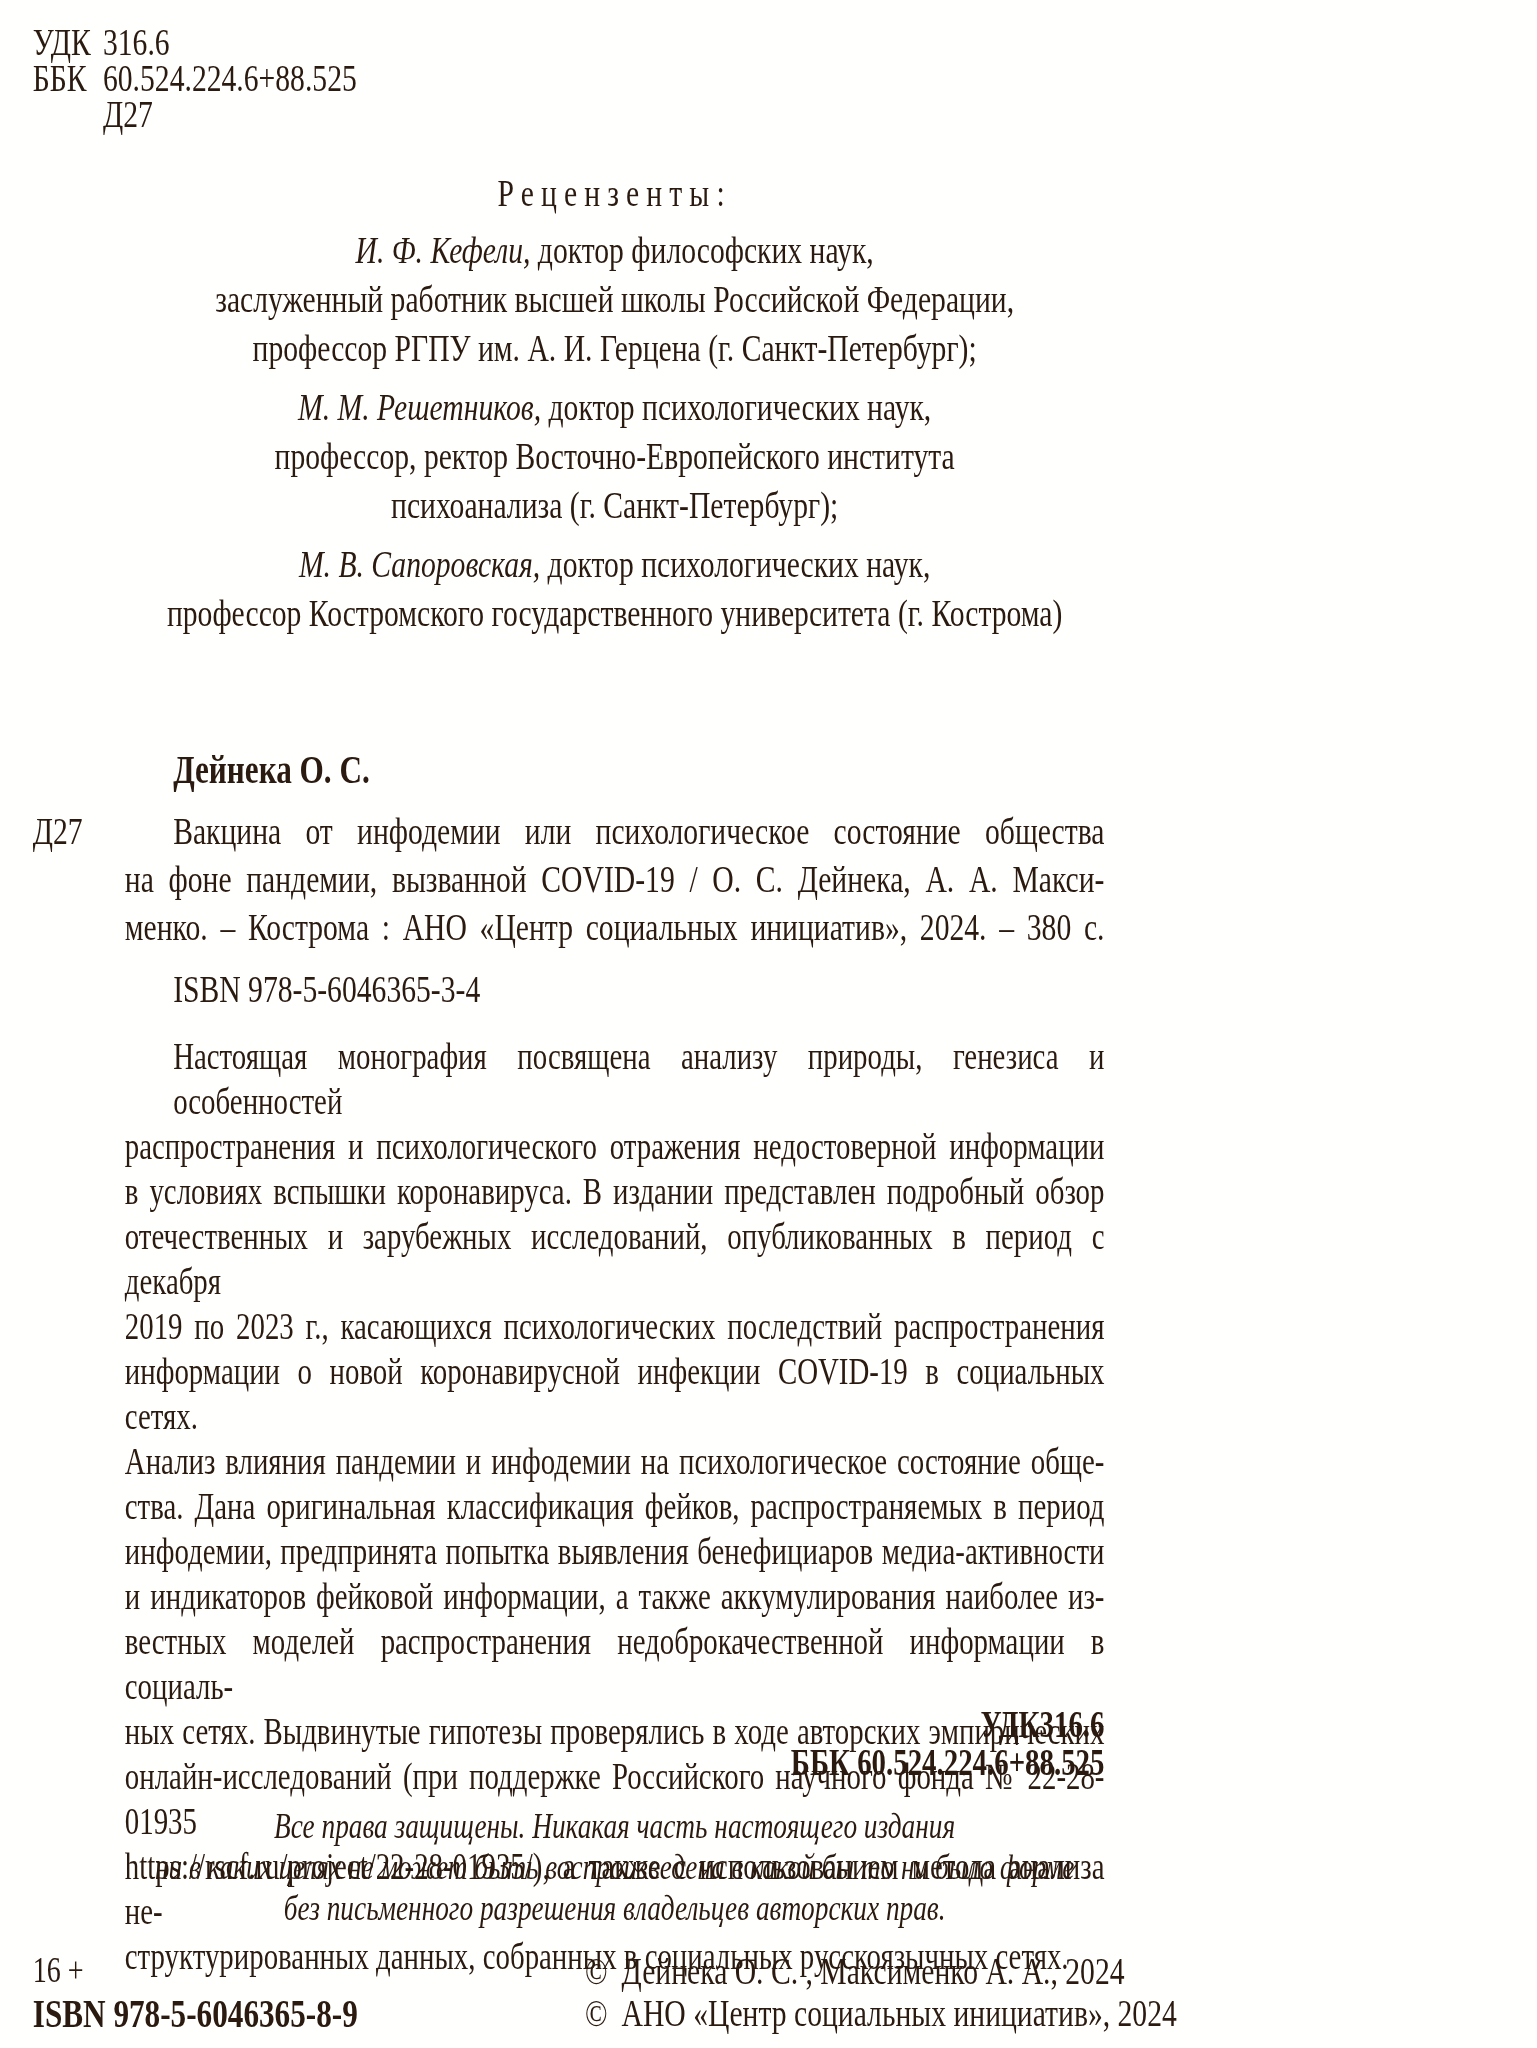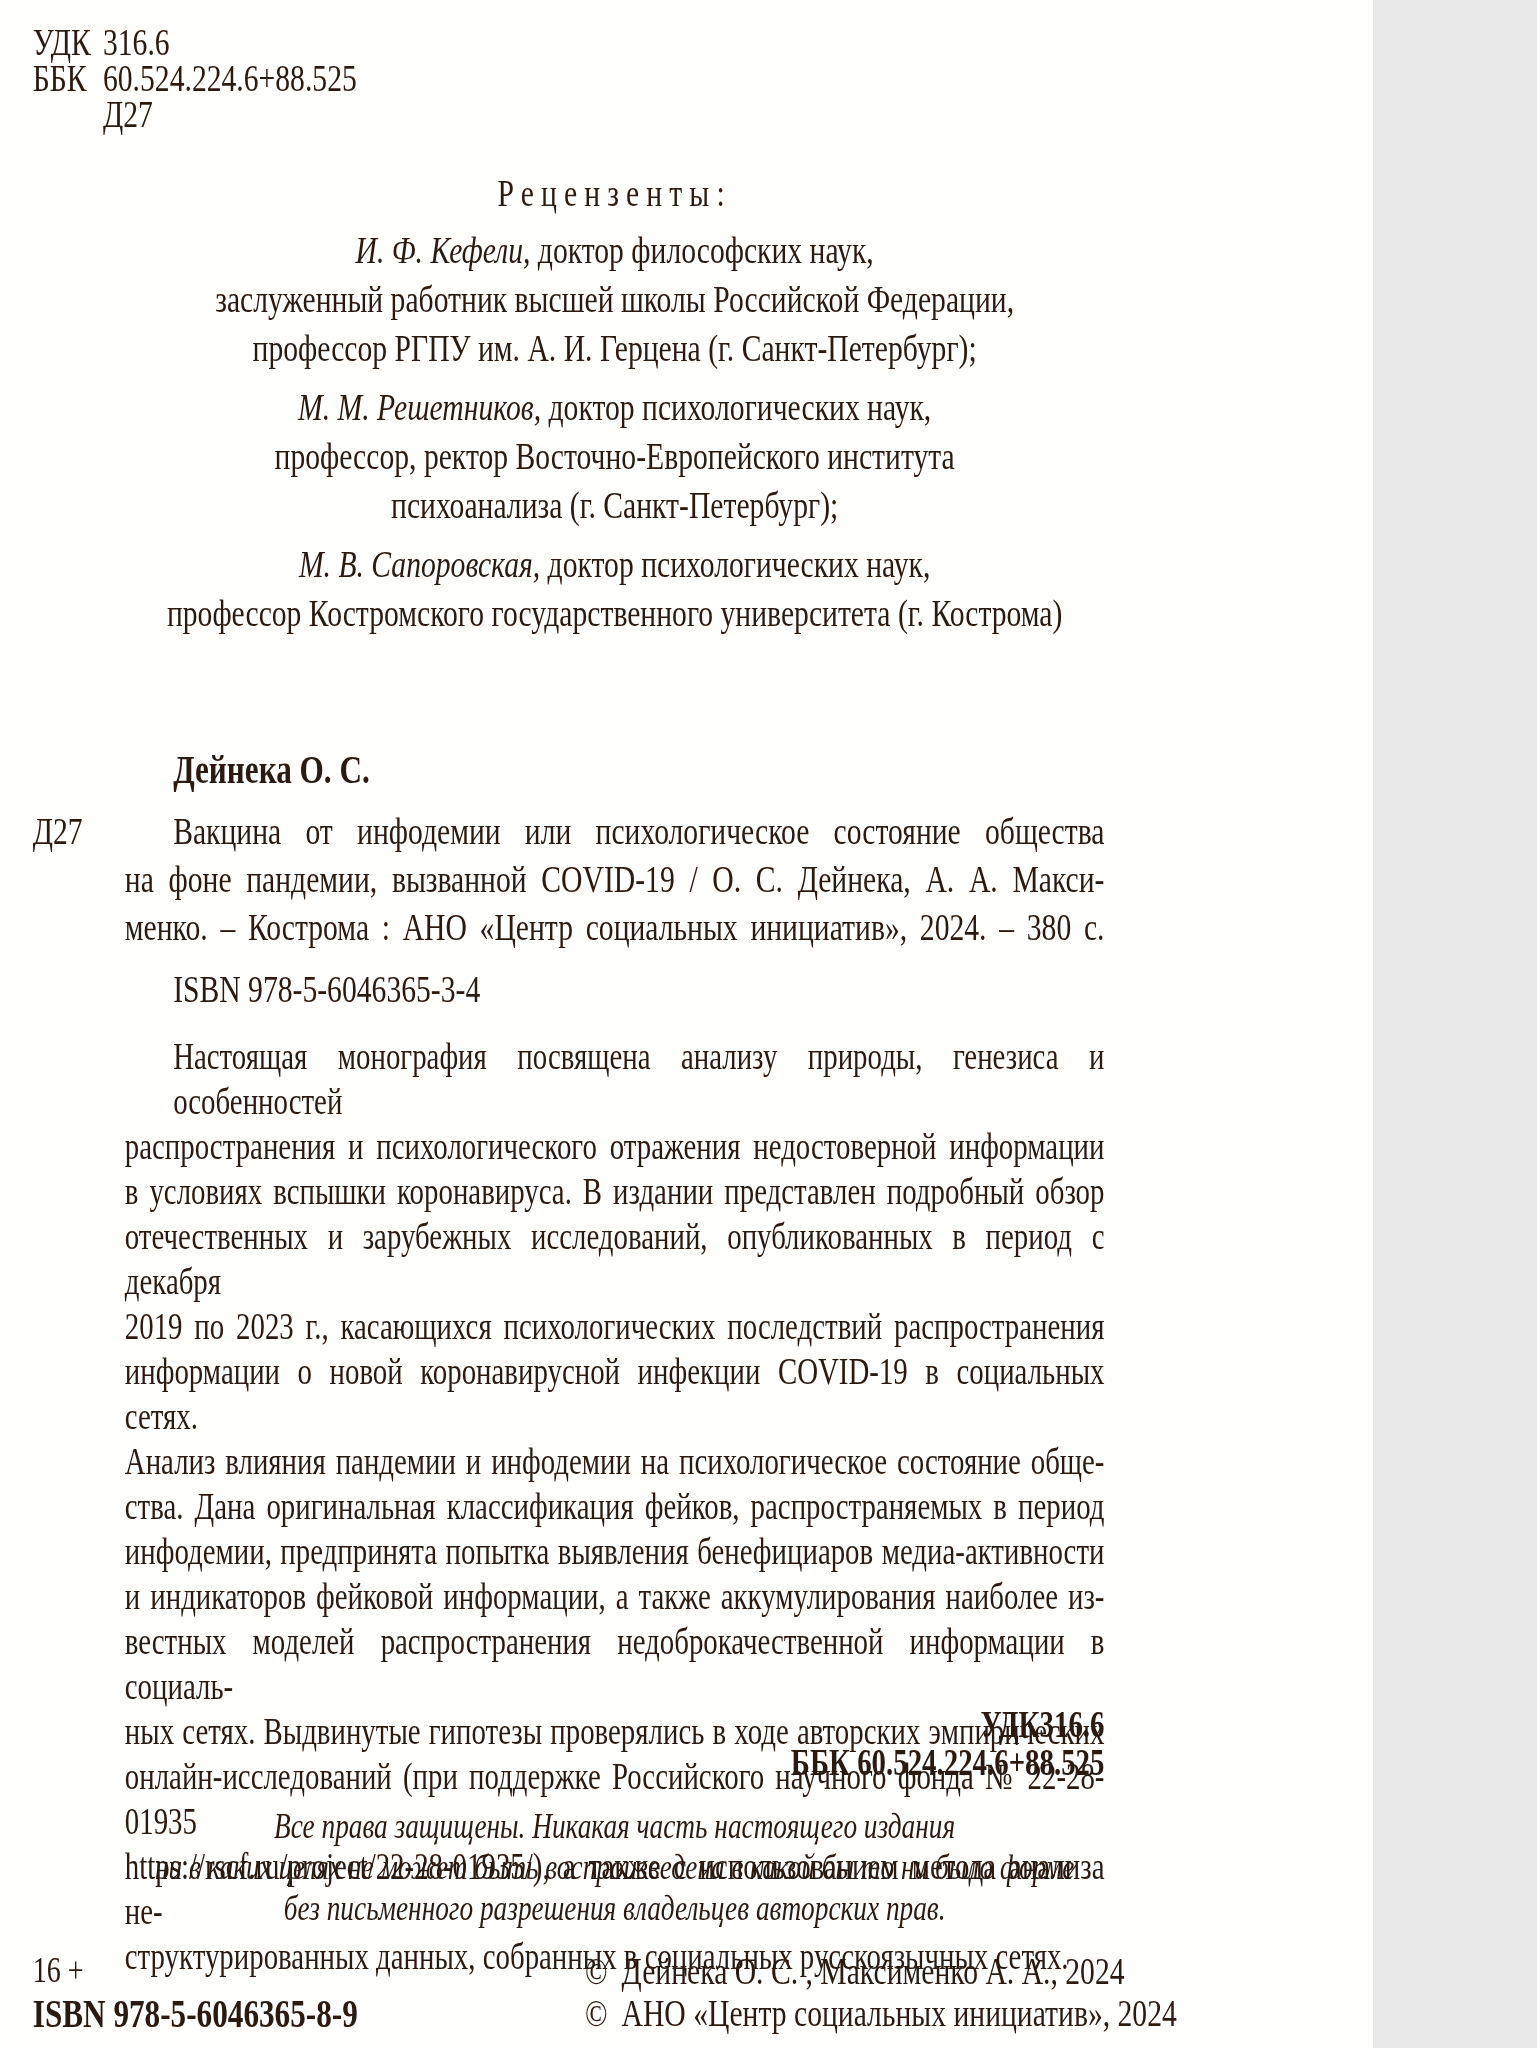--- a/index.html
+++ b/index.html
@@ -1,18 +1,18 @@
 <!DOCTYPE html>
 <html><head>
 <meta charset="utf-8">
 <style>
   html,body{margin:0;padding:0;background:#e8e8e8;}
   #page{
     position:relative;
-    width:1373px;height:2048px;
+    width:1537px;height:2048px;
     background:#fffffd;
     overflow:hidden;
     font-family:"Liberation Serif","DejaVu Serif",serif;
     color:#2b1a10;
   }
   
   #scale{
     position:absolute;top:0;left:0;
     width:1970px;height:2048px;
     transform:scaleX(0.78);

